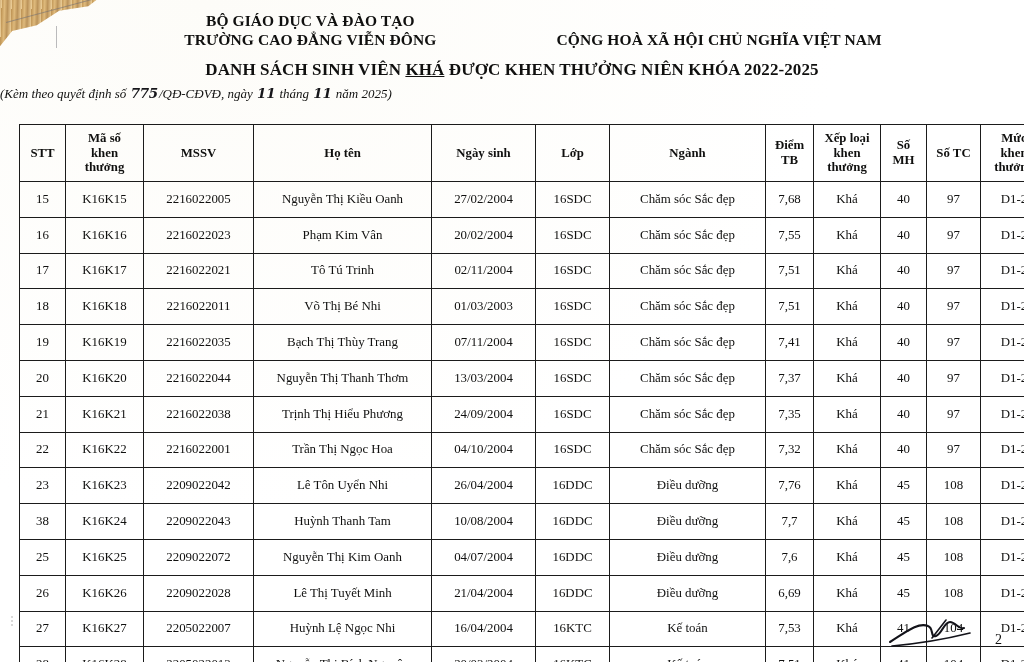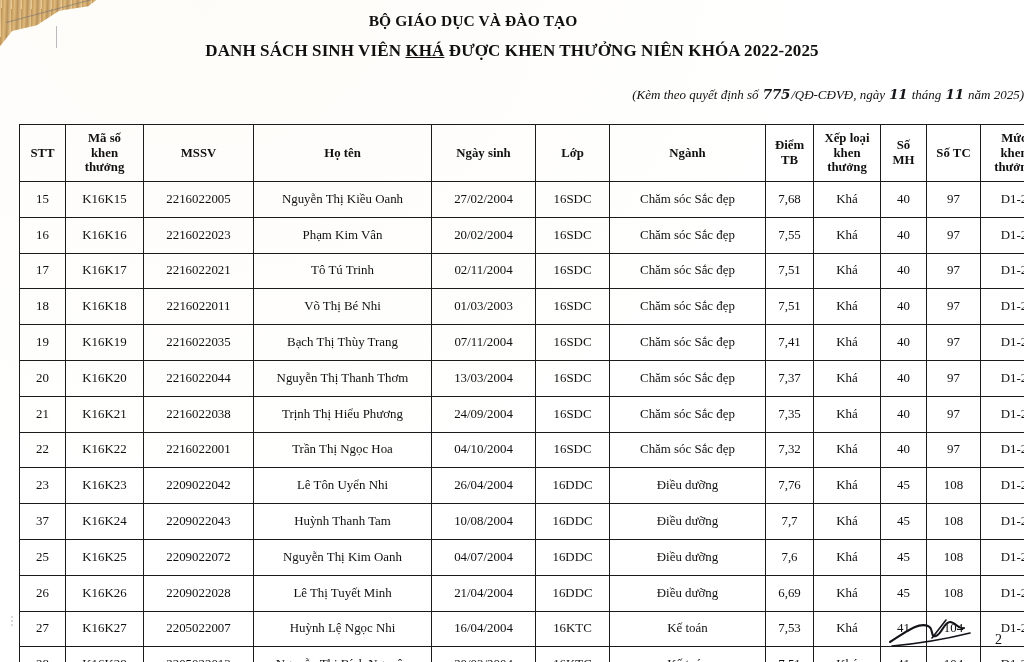--- a/index.html
+++ b/index.html
@@ -94,24 +94,24 @@
     letter-spacing: 0.1px;
   }
   .doc-title .u { text-decoration: underline; }
   .doc-subtitle {
     text-align: center;
     font-size: 16.5px;
     font-weight: bold;
     margin-top: 9px;
   }
   .doc-note {
-    text-align: right;
+    text-align: left;
     font-size: 13px;
     font-style: italic;
-    margin-top: 25px;
+    margin-top: 5px;
   }
   .hand {
     font-family: "DejaVu Serif", serif;
     font-style: italic;
     font-weight: bold;
     font-size: 13.5px;
     letter-spacing: -0.3px;
     color: #16161a;
     padding: 0 1px;
   }
@@ -233,22 +233,24 @@
   <div class="desk-corner">
     <div class="wood"></div>
     <div class="edge-line"></div>
     <div class="edge-line2"></div>
   </div>
 
   <div class="doc-header">
     <div class="org-row">
       <div class="org-left">
         <div class="org-line">BỘ GIÁO DỤC VÀ ĐÀO TẠO</div>
+        <div class="org-line">TRƯỜNG CAO ĐẲNG VIỄN ĐÔNG</div>
       </div>
       <div class="org-right">
+        <div class="ministry org-line">CỘNG HOÀ XÃ HỘI CHỦ NGHĨA VIỆT NAM</div>
       </div>
     </div>
 
     <div class="doc-title"><span>DANH SÁCH SINH VIÊN </span><span class="u">KHÁ</span><span> ĐƯỢC KHEN THƯỞNG NIÊN KHÓA 2022-2025</span></div>
 
 
     <div class="doc-note"><span>(Kèm theo quyết định số </span><span class="hand">775</span><span>/QĐ-CĐVĐ, ngày </span><span class="hand">11</span><span> tháng </span><span class="hand">11</span><span> năm 2025)</span></div>
   </div>
 
   <div class="table-wrap">
@@ -404,21 +406,21 @@
             <td class="c-dob">26/04/2004</td>
             <td class="c-class">16DDC</td>
             <td class="c-major">Điều dưỡng</td>
             <td class="c-gpa">7,76</td>
             <td class="c-rank">Khá</td>
             <td class="c-sub">45</td>
             <td class="c-cred">108</td>
             <td class="c-level">D1-2</td>
           </tr>
           <tr>
-            <td class="c-stt">37</td>
+            <td class="c-stt">38</td>
             <td class="c-code">K16K24</td>
             <td class="c-mssv">2209022043</td>
             <td class="c-name">Huỳnh Thanh Tam</td>
             <td class="c-dob">10/08/2004</td>
             <td class="c-class">16DDC</td>
             <td class="c-major">Điều dưỡng</td>
             <td class="c-gpa">7,7</td>
             <td class="c-rank">Khá</td>
             <td class="c-sub">45</td>
             <td class="c-cred">108</td>

